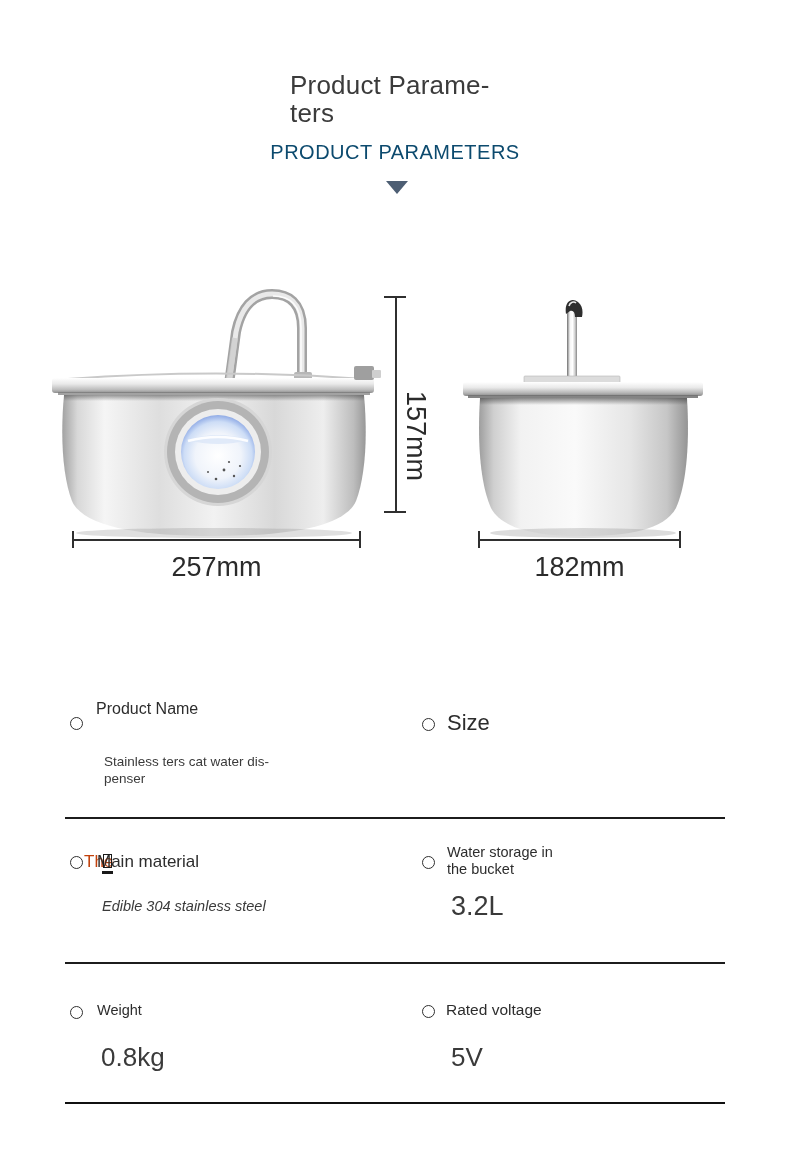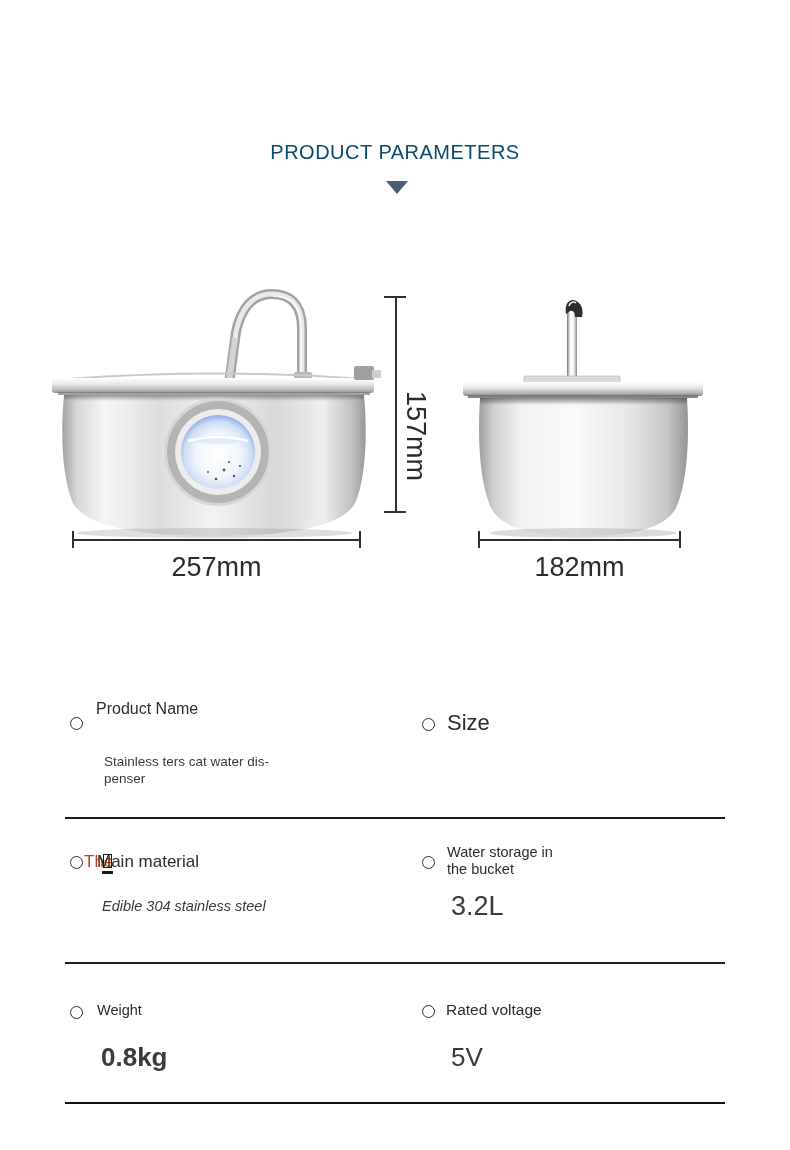--- a/index.html
+++ b/index.html
@@ -40,20 +40,22 @@
   .overlap-main  { position:absolute; left:13px; top:0; font-size:17px; color:#2d2d2d; white-space:nowrap; }
   .tofu-box  { position:absolute; left:19px; top:2px; width:9px; height:14px;
                border:1.6px solid #1a1a1a; background:transparent; }
   .tofu-dash { position:absolute; left:18px; top:19px; width:11px; height:2.5px; background:#1a1a1a; }
 </style>
 </head>
 <body>
 
 <div id="screen">
 
+  <div class="title pre">Product Parame-
+ters</div>
   <div class="subtitle">PRODUCT PARAMETERS</div>
   <div class="arrow-down"></div>
 
   <svg class="front-svg" width="336" height="256" viewBox="0 0 336 256">
     <defs>
       <linearGradient id="steelH" x1="0" y1="0" x2="1" y2="0">
         <stop offset="0" stop-color="#a2a2a2"></stop>
           <stop offset="0.05" stop-color="#d8d8d8"></stop>
         <stop offset="0.14" stop-color="#f5f5f5"></stop>
           <stop offset="0.32" stop-color="#dedede"></stop>
@@ -202,21 +204,21 @@
 
   <div class="bullet" style="left:422px; top:856px;"></div>
   <div class="spec-label pre" style="left:447px; top:844px; font-size:14.5px; line-height:17px;">Water storage in
 the bucket</div>
   <div class="spec-value" style="left:451px; top:891px; font-size:27px;">3.2L</div>
 
   <div class="divider" style="top:962px;"></div>
 
   <div class="bullet" style="left:70px; top:1006px;"></div>
   <div class="spec-label" style="left:97px; top:1002px; font-size:14.5px;">Weight</div>
-  <div class="spec-value" style="left:101px; top:1042px; font-size:26px;font-weight:bold;">0.8kg</div>
+  <div class="spec-value" style="left:101px; top:1042px; font-size:26px;">0.8kg</div>
 
   <div class="bullet" style="left:422px; top:1005px;"></div>
   <div class="spec-label" style="left:446px; top:1001px; font-size:15.5px;">Rated voltage</div>
   <div class="spec-value" style="left:451px; top:1042px; font-size:26px;">5V</div>
 
   <div class="divider bottom" style="top:1102px;"></div>
 
 </div>
 
 </body></html>

